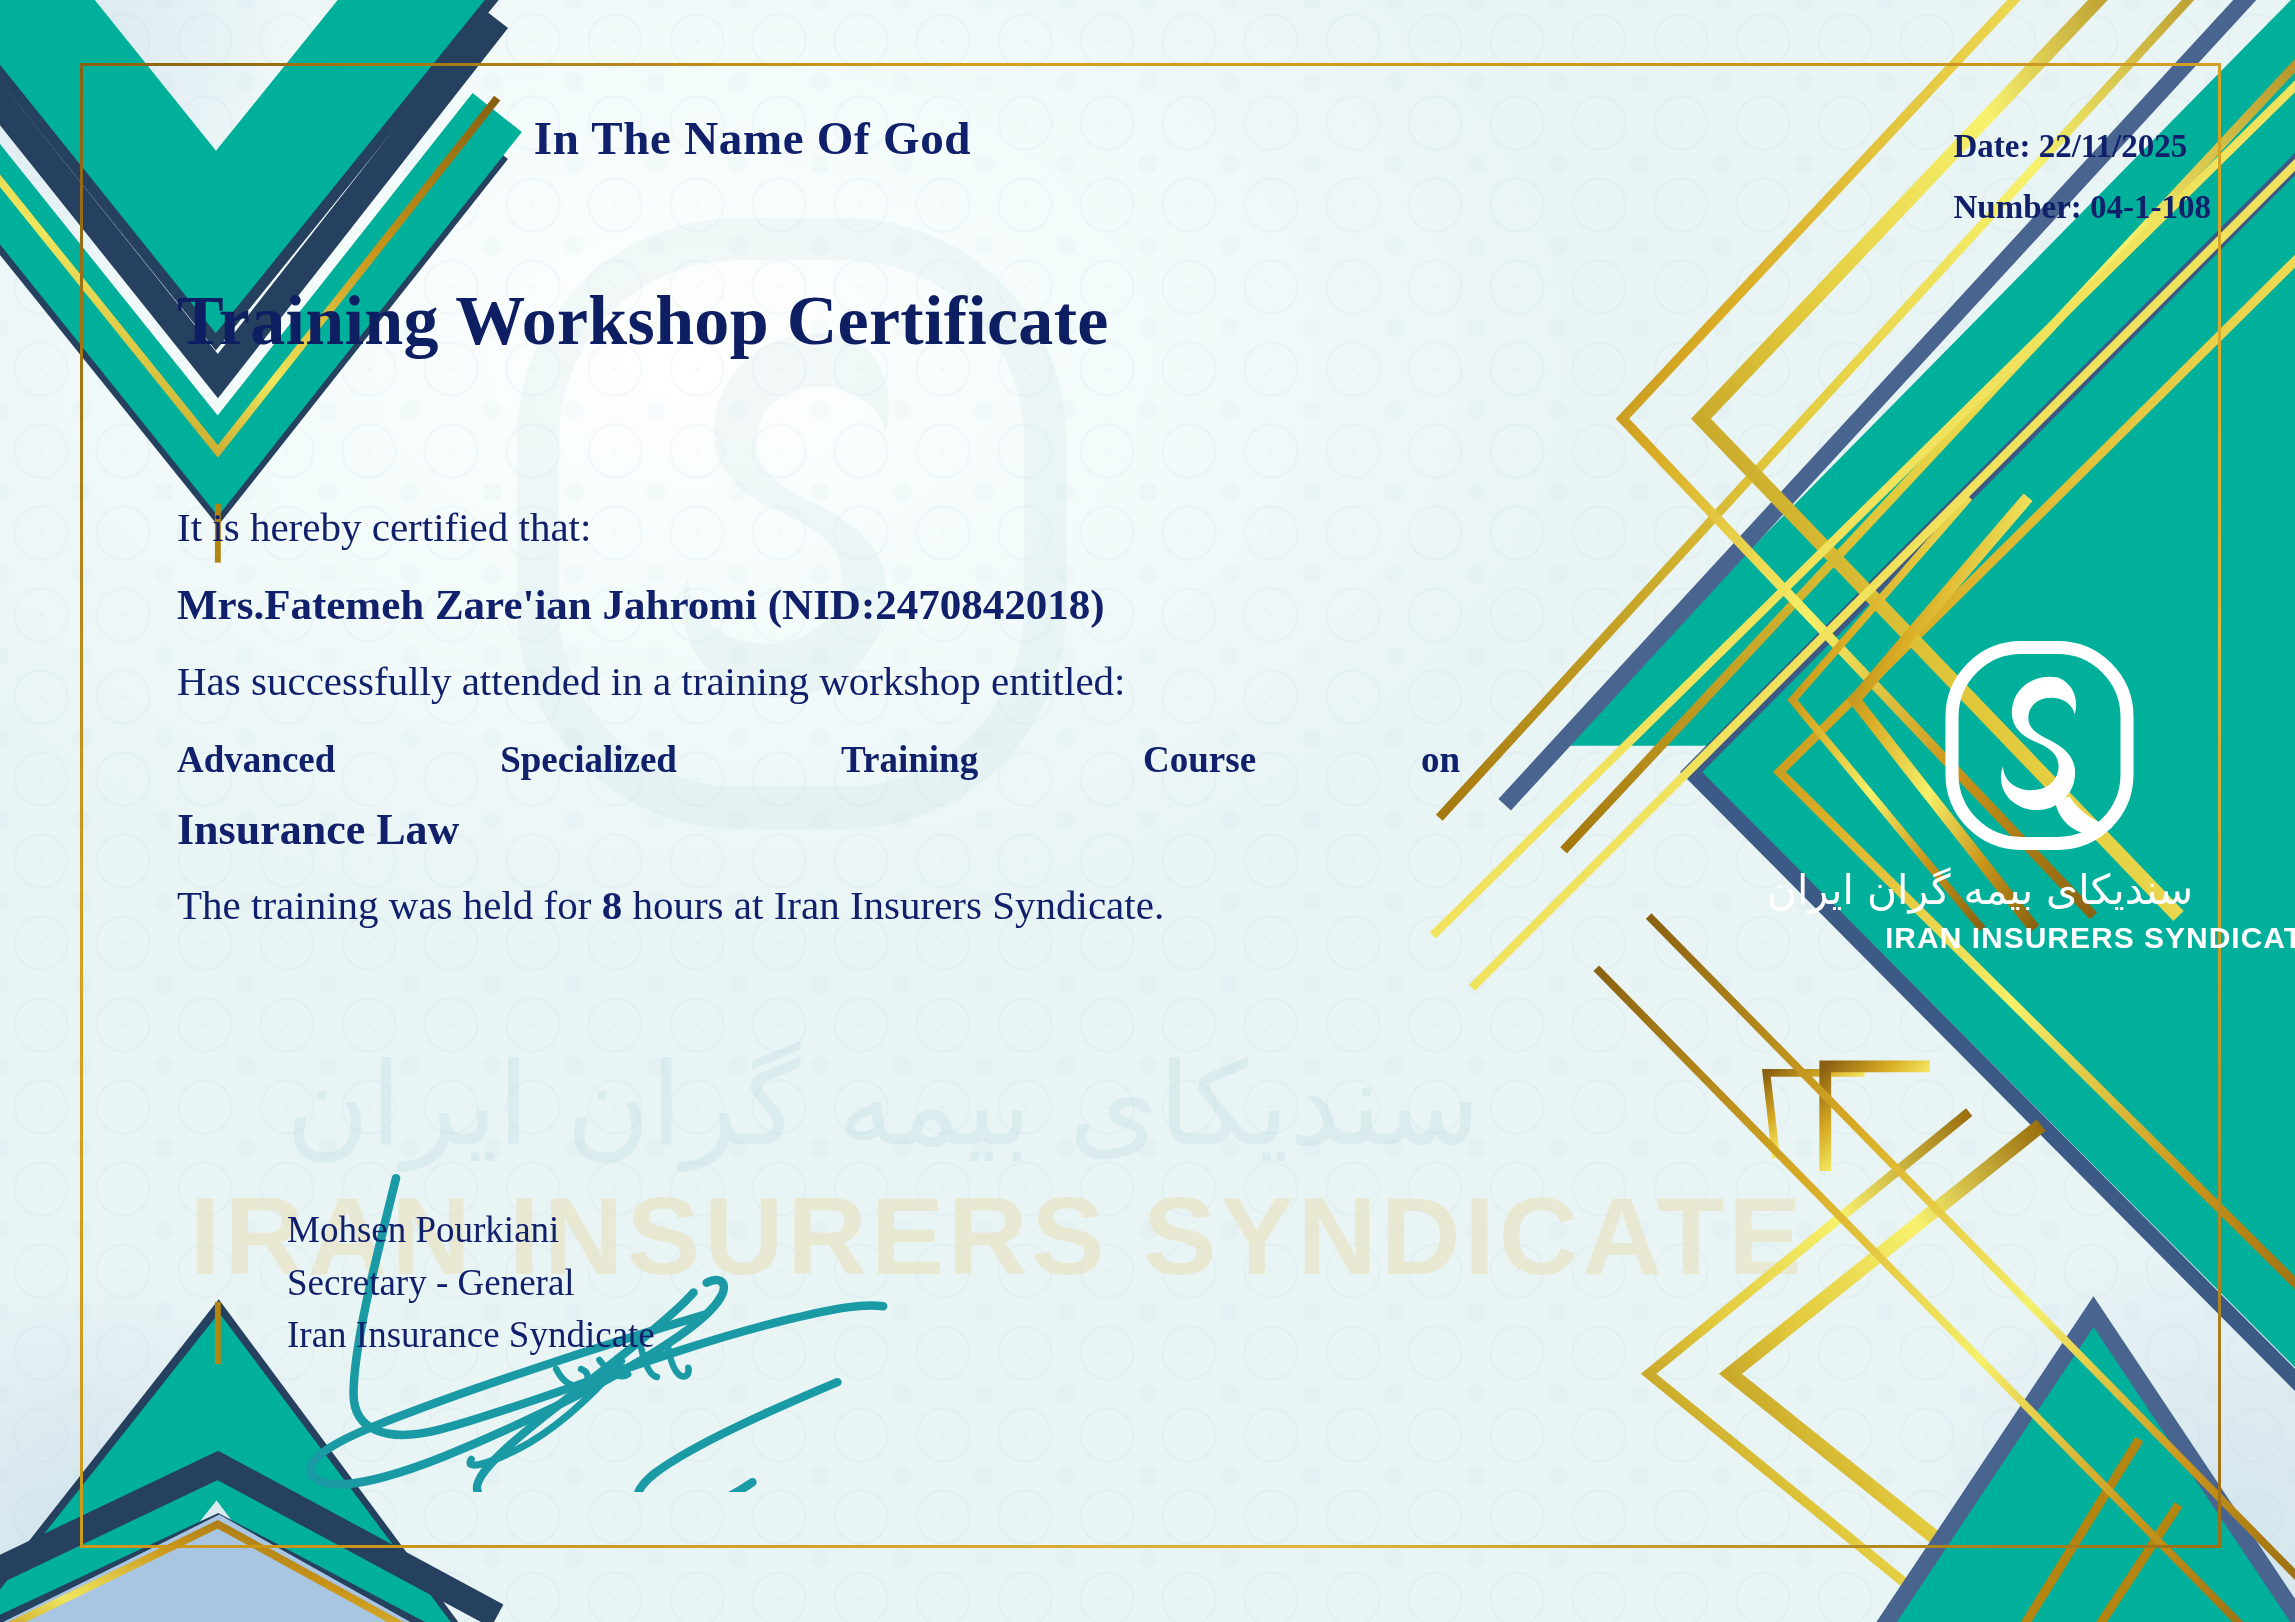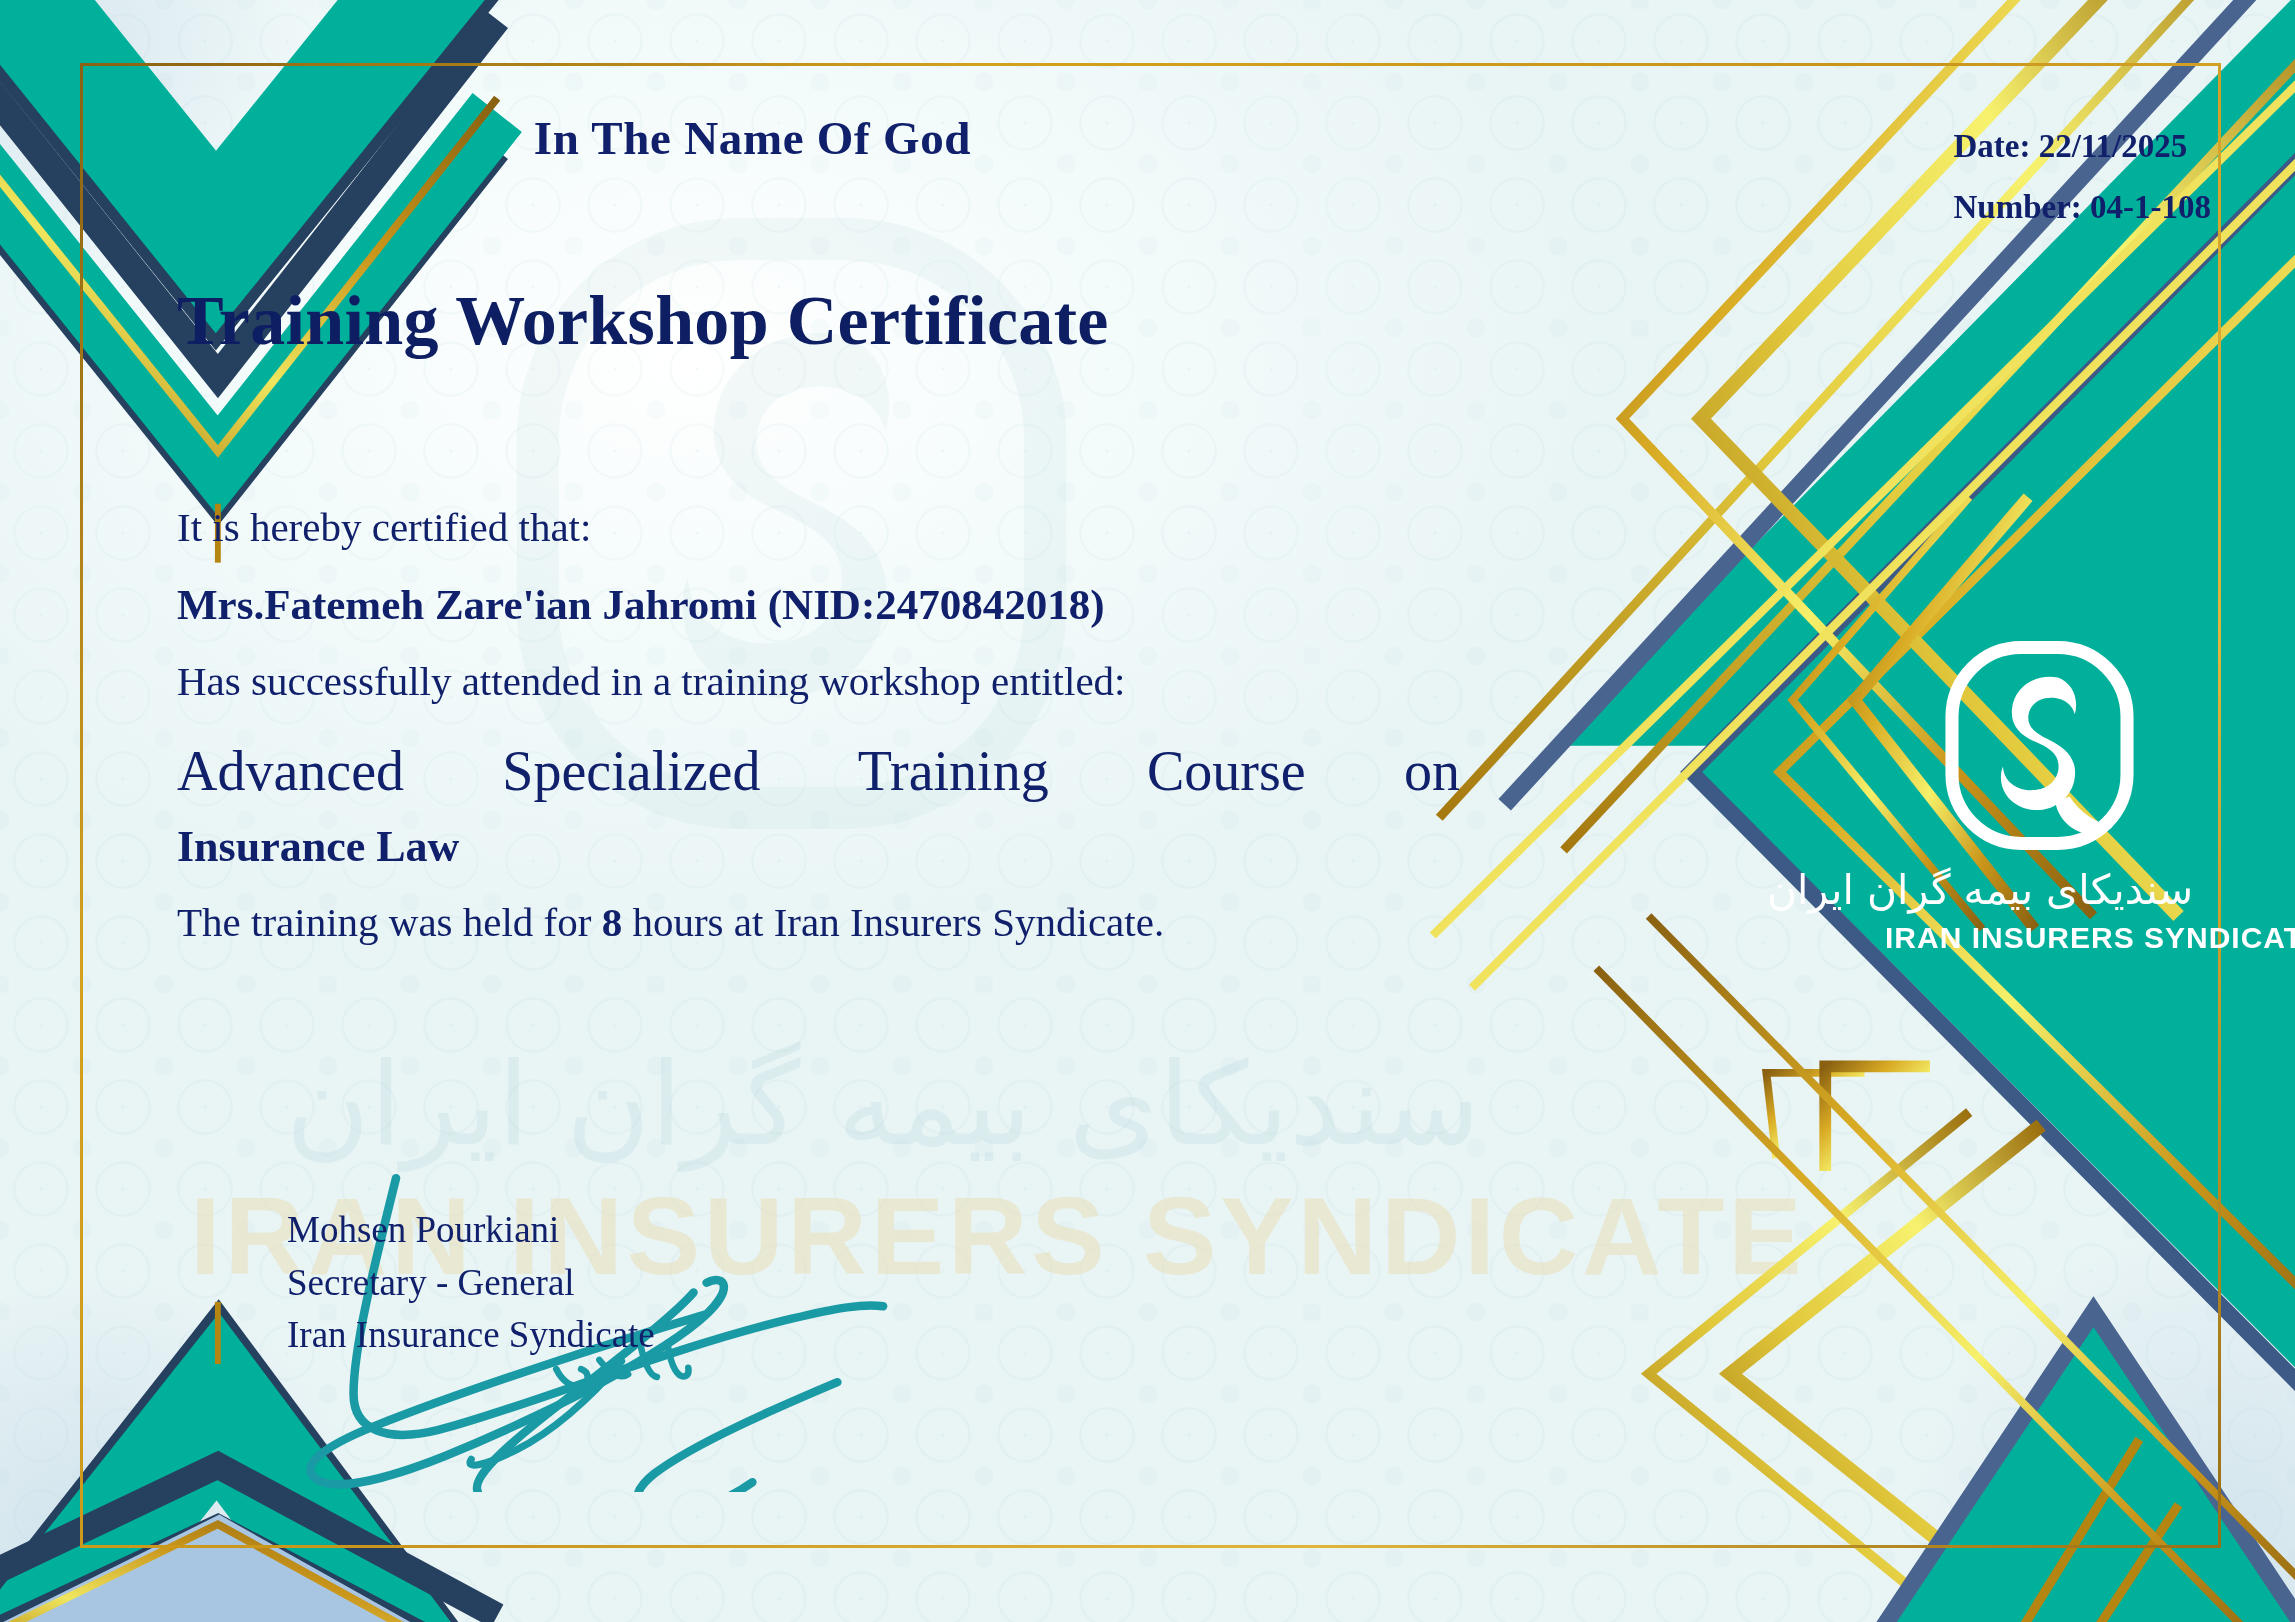--- a/index.html
+++ b/index.html
@@ -86,23 +86,23 @@
     letter-spacing:0.3px;
   }
 
   .body{
     position:absolute;left:177px;top:507px;width:1283px;
     color:#10206b;
   }
   .line{font-size:41px;line-height:1.02;margin:0 0 34px 0;}
   .line.name{font-size:43px;font-weight:700;}
   .line.course{
-    font-size:56px;font-weight:400;
+    font-size:37px;font-weight:700;
     text-align:justify;text-align-last:justify;
-    margin-bottom:11px;line-height:1.28;
+    margin-bottom:18px;line-height:1.28;
   }
   .line.course2{
     font-size:44px;font-weight:700;margin-bottom:27px;line-height:1.28;
   }
   .line.hours b{font-weight:700;}
 
   .sign-block{
     position:absolute;left:287px;top:1204px;
     color:#10206b;font-size:37px;line-height:1.42;
     z-index:4;

